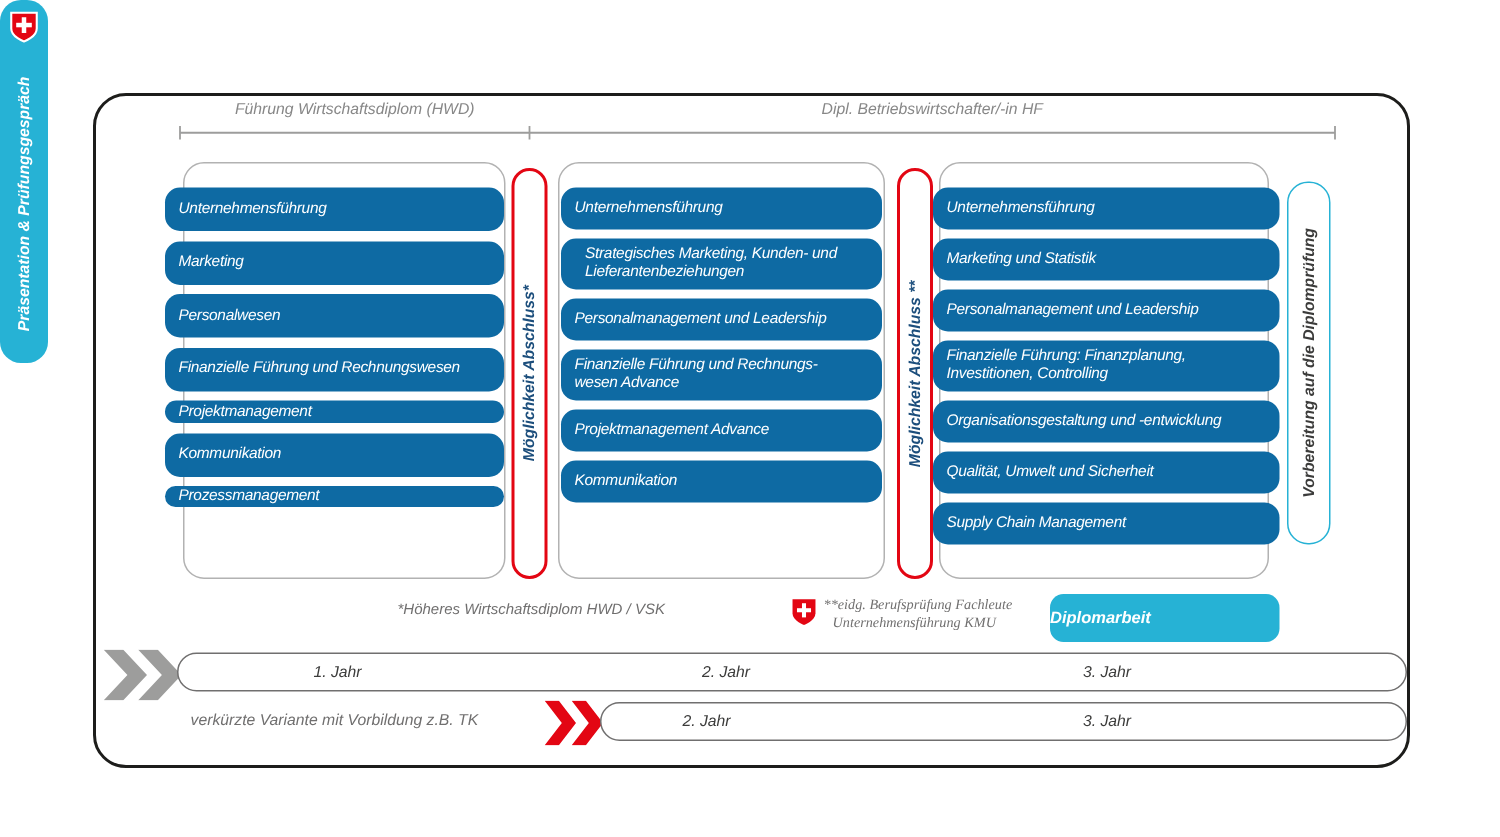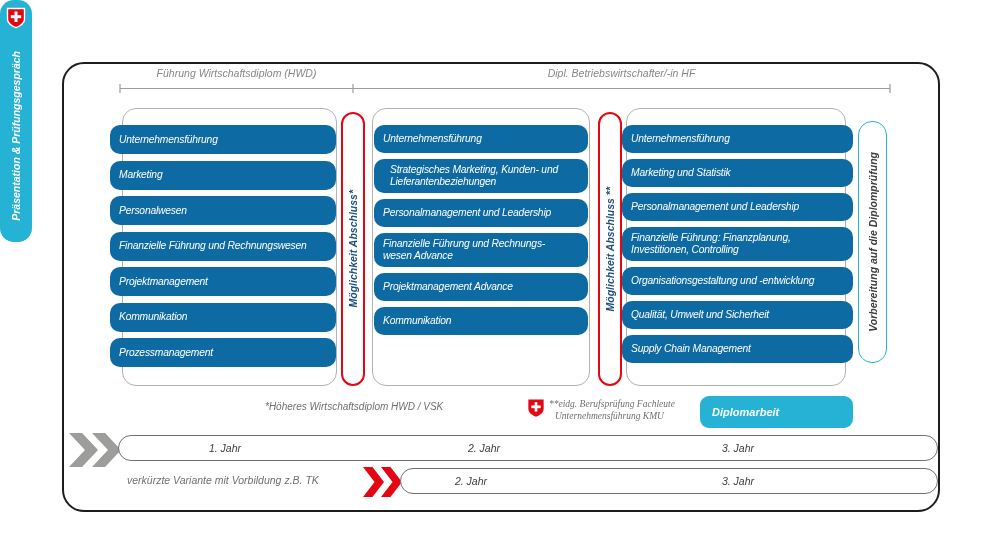--- a/index.html
+++ b/index.html
@@ -52,21 +52,21 @@
 
   .fn { position:absolute; font-style:italic; color:#706f6f; }
   .fn-left { left:265px; top:401px; font-size:10px; }
   .fn-right { left:549px; top:398px; font-size:9.5px; line-height:1.3;font-family:Liberation Serif, serif; }
   .fn-right .l2 { margin-left:6px; }
   .fn-flag { position:absolute; left:527px; top:398px; }
 
   .diplom-box { position:absolute; left:700px; top:396px; width:153px; height:32px;
                 background:#26b2d5; border-radius:9px; color:#fff; font-weight:bold;
                 font-style:italic; font-size:11px; display:flex; align-items:center;
-                padding-left:12px; box-sizing:border-box; }
+                padding-left:0; box-sizing:border-box; }
 
   .bar { position:absolute; height:26px; border:1.5px solid #706f6f; border-radius:14px;
          box-sizing:border-box; background:#fff; }
   .bar-full  { left:118px; top:435px; width:820px; }
   .bar-short { left:400px; top:468px; width:538px; }
   .bar-label { position:absolute; top:50%; transform:translate(-50%,-50%); font-style:italic;
                font-size:10.5px; color:#3c3c3b; white-space:nowrap; }
 
   .chevron { position:absolute;
              clip-path:polygon(0% 0%,45% 0%,100% 50%,45% 100%,0% 100%,55% 50%); }
@@ -97,23 +97,23 @@
 
   <div class="col-frame col-frame-1"></div>
   <div class="col-frame col-frame-2"></div>
   <div class="col-frame col-frame-3"></div>
 
   <div class="col-boxes col-boxes-1" id="col-boxes-1">
       <div class="module-box" style="height: 29px; margin-bottom: 6.5px;"><span>Unternehmensführung</span></div>
       <div class="module-box" style="height: 29px; margin-bottom: 6.5px;"><span>Marketing</span></div>
       <div class="module-box" style="height: 29px; margin-bottom: 6.5px;"><span>Personalwesen</span></div>
       <div class="module-box" style="height: 29px; margin-bottom: 6.5px;"><span>Finanzielle Führung und Rechnungswesen</span></div>
-      <div class="module-box" style="height: 29px; margin-bottom: 6.5px;"><span>Projektmanagement</span></div>
+      <div class="module-box" style="height: 15px; margin-bottom: 6.5px;"><span>Projektmanagement</span></div>
       <div class="module-box" style="height: 29px; margin-bottom: 6.5px;"><span>Kommunikation</span></div>
-      <div class="module-box" style="height: 29px;"><span>Prozessmanagement</span></div>
+      <div class="module-box" style="height: 14px;"><span>Prozessmanagement</span></div>
     </div>
   <div class="col-boxes col-boxes-2" id="col-boxes-2">
       <div class="module-box" style="height: 28px; margin-bottom: 6px;"><span>Unternehmensführung</span></div>
       <div class="module-box" style="height: 34px; margin-bottom: 6px; padding-left: 16px;"><span>Strategisches Marketing, Kunden- und
 Lieferantenbeziehungen</span></div>
       <div class="module-box" style="height: 28px; margin-bottom: 6px;"><span>Personalmanagement und Leadership</span></div>
       <div class="module-box" style="height: 34px; margin-bottom: 6px;"><span>Finanzielle Führung und Rechnungs-
 wesen Advance</span></div>
       <div class="module-box" style="height: 28px; margin-bottom: 6px;"><span>Projektmanagement Advance</span></div>
       <div class="module-box" style="height: 28px; margin-bottom: 6px;"><span>Kommunikation</span></div>

